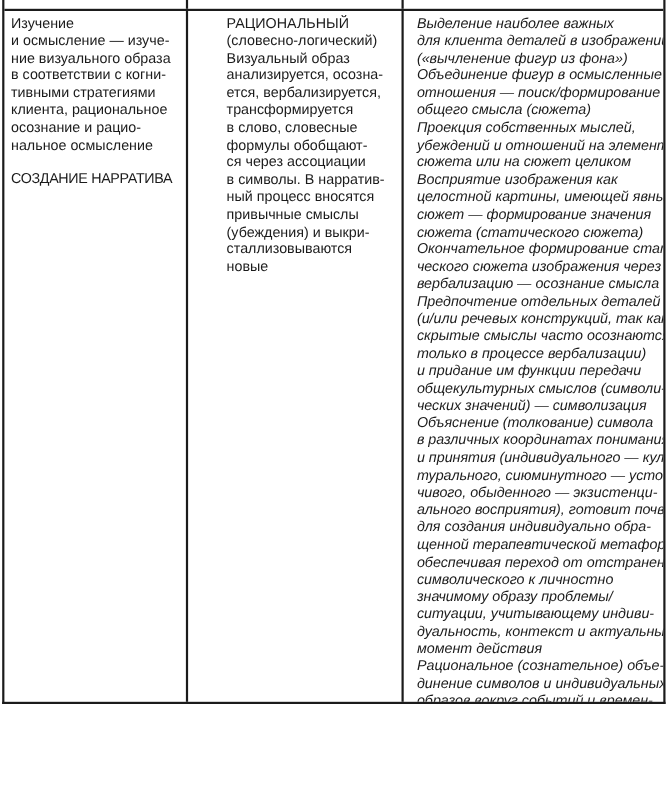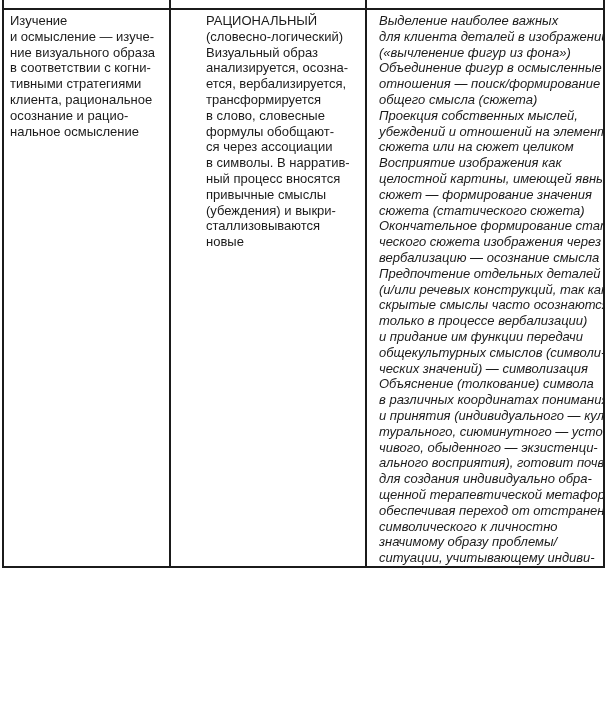--- a/index.html
+++ b/index.html
@@ -15,21 +15,21 @@
     font-family: "Liberation Sans", "DejaVu Sans", sans-serif;
     color: #1b1b1b;
     overflow: hidden;
   }
   
   .tbl {
     position: absolute;
     left: 2px;
     top: 0;
     width: 603px;
-    height: 568px;
+    height: 640px;
     box-sizing: border-box;
     border-left: 2px solid #1b1b1b;
     border-right: 2px solid #1b1b1b;
     border-bottom: 2px solid #1b1b1b;
     display: flex;
     flex-direction: column;
   }
   .strip {
     height: 8px;
     flex: 0 0 8px;
@@ -80,20 +80,21 @@
 
       <div class="c1 cell">
         <div class="lines">Изучение
 и осмысление — изуче-
 ние визуального образа
 в соответствии с когни-
 тивными стратегиями
 клиента, рациональное
 осознание и рацио-
 нальное осмысление</div>
+        <div class="caps-heading">СОЗДАНИЕ НАРРАТИВА</div>
       </div>
 
       <div class="c2 cell">
         <div class="lines">РАЦИОНАЛЬНЫЙ
 (словесно-логический)
 Визуальный образ
 анализируется, осозна-
 ется, вербализируется,
 трансформируется
 в слово, словесные

